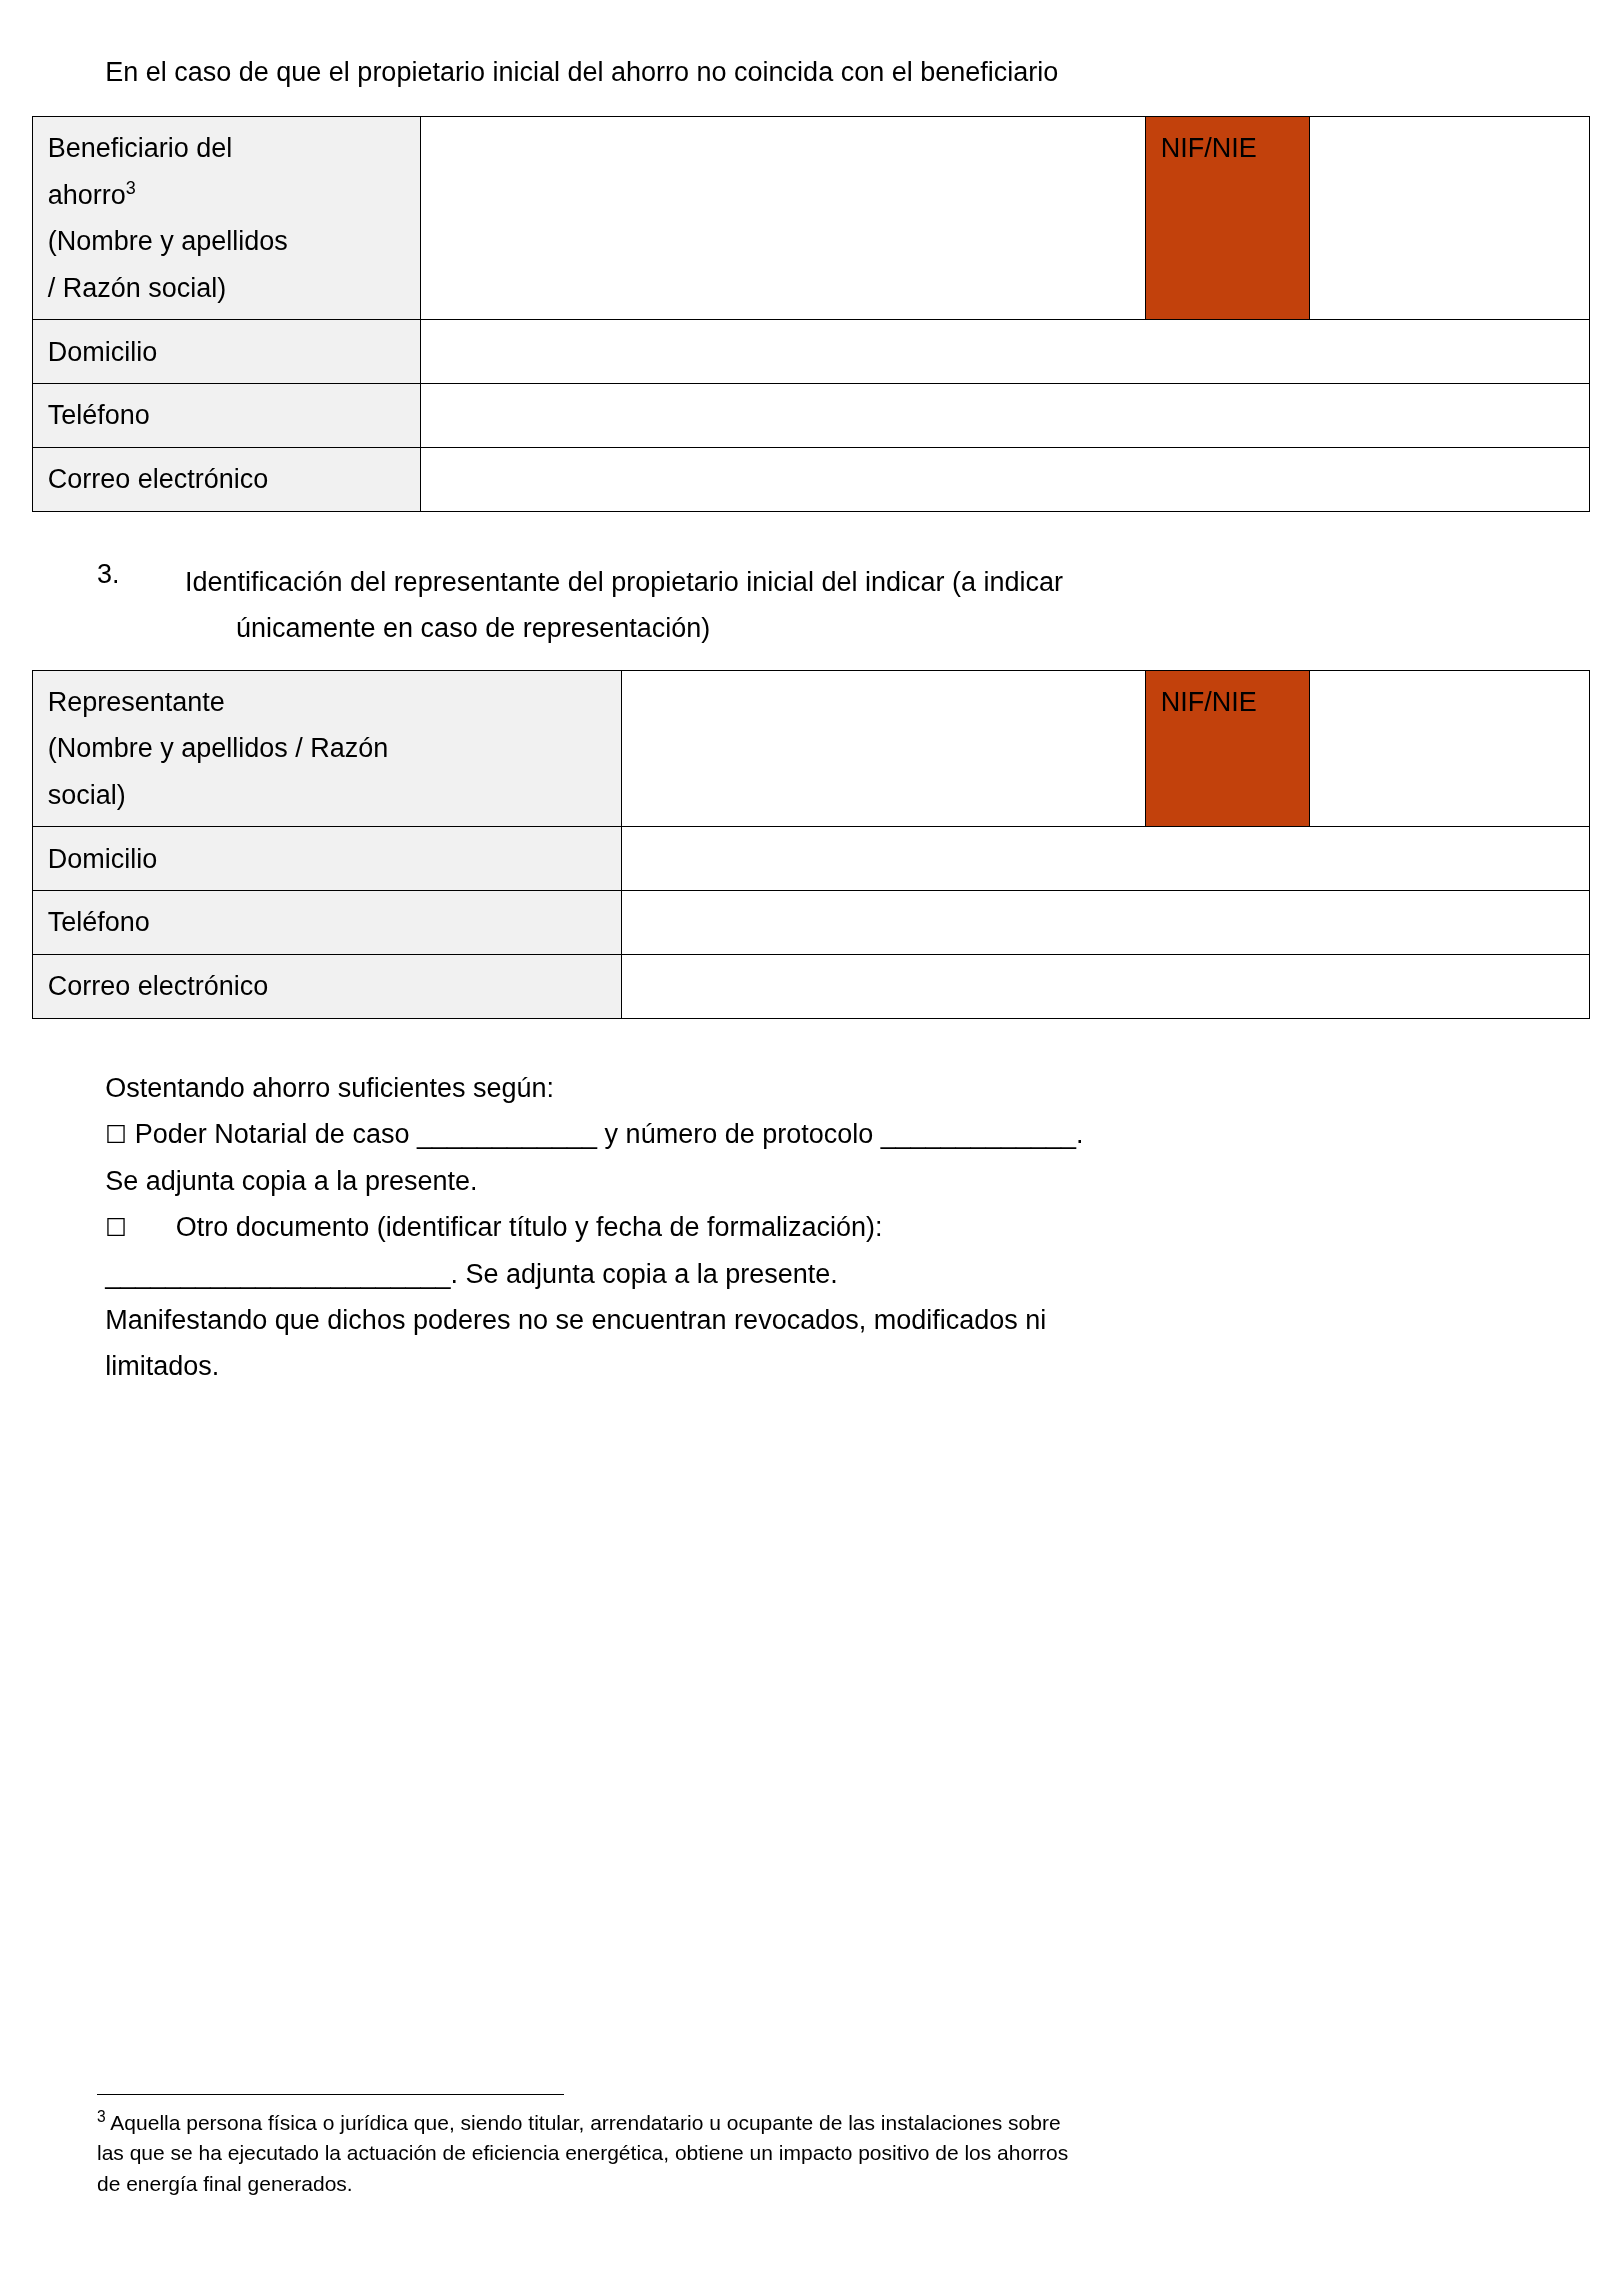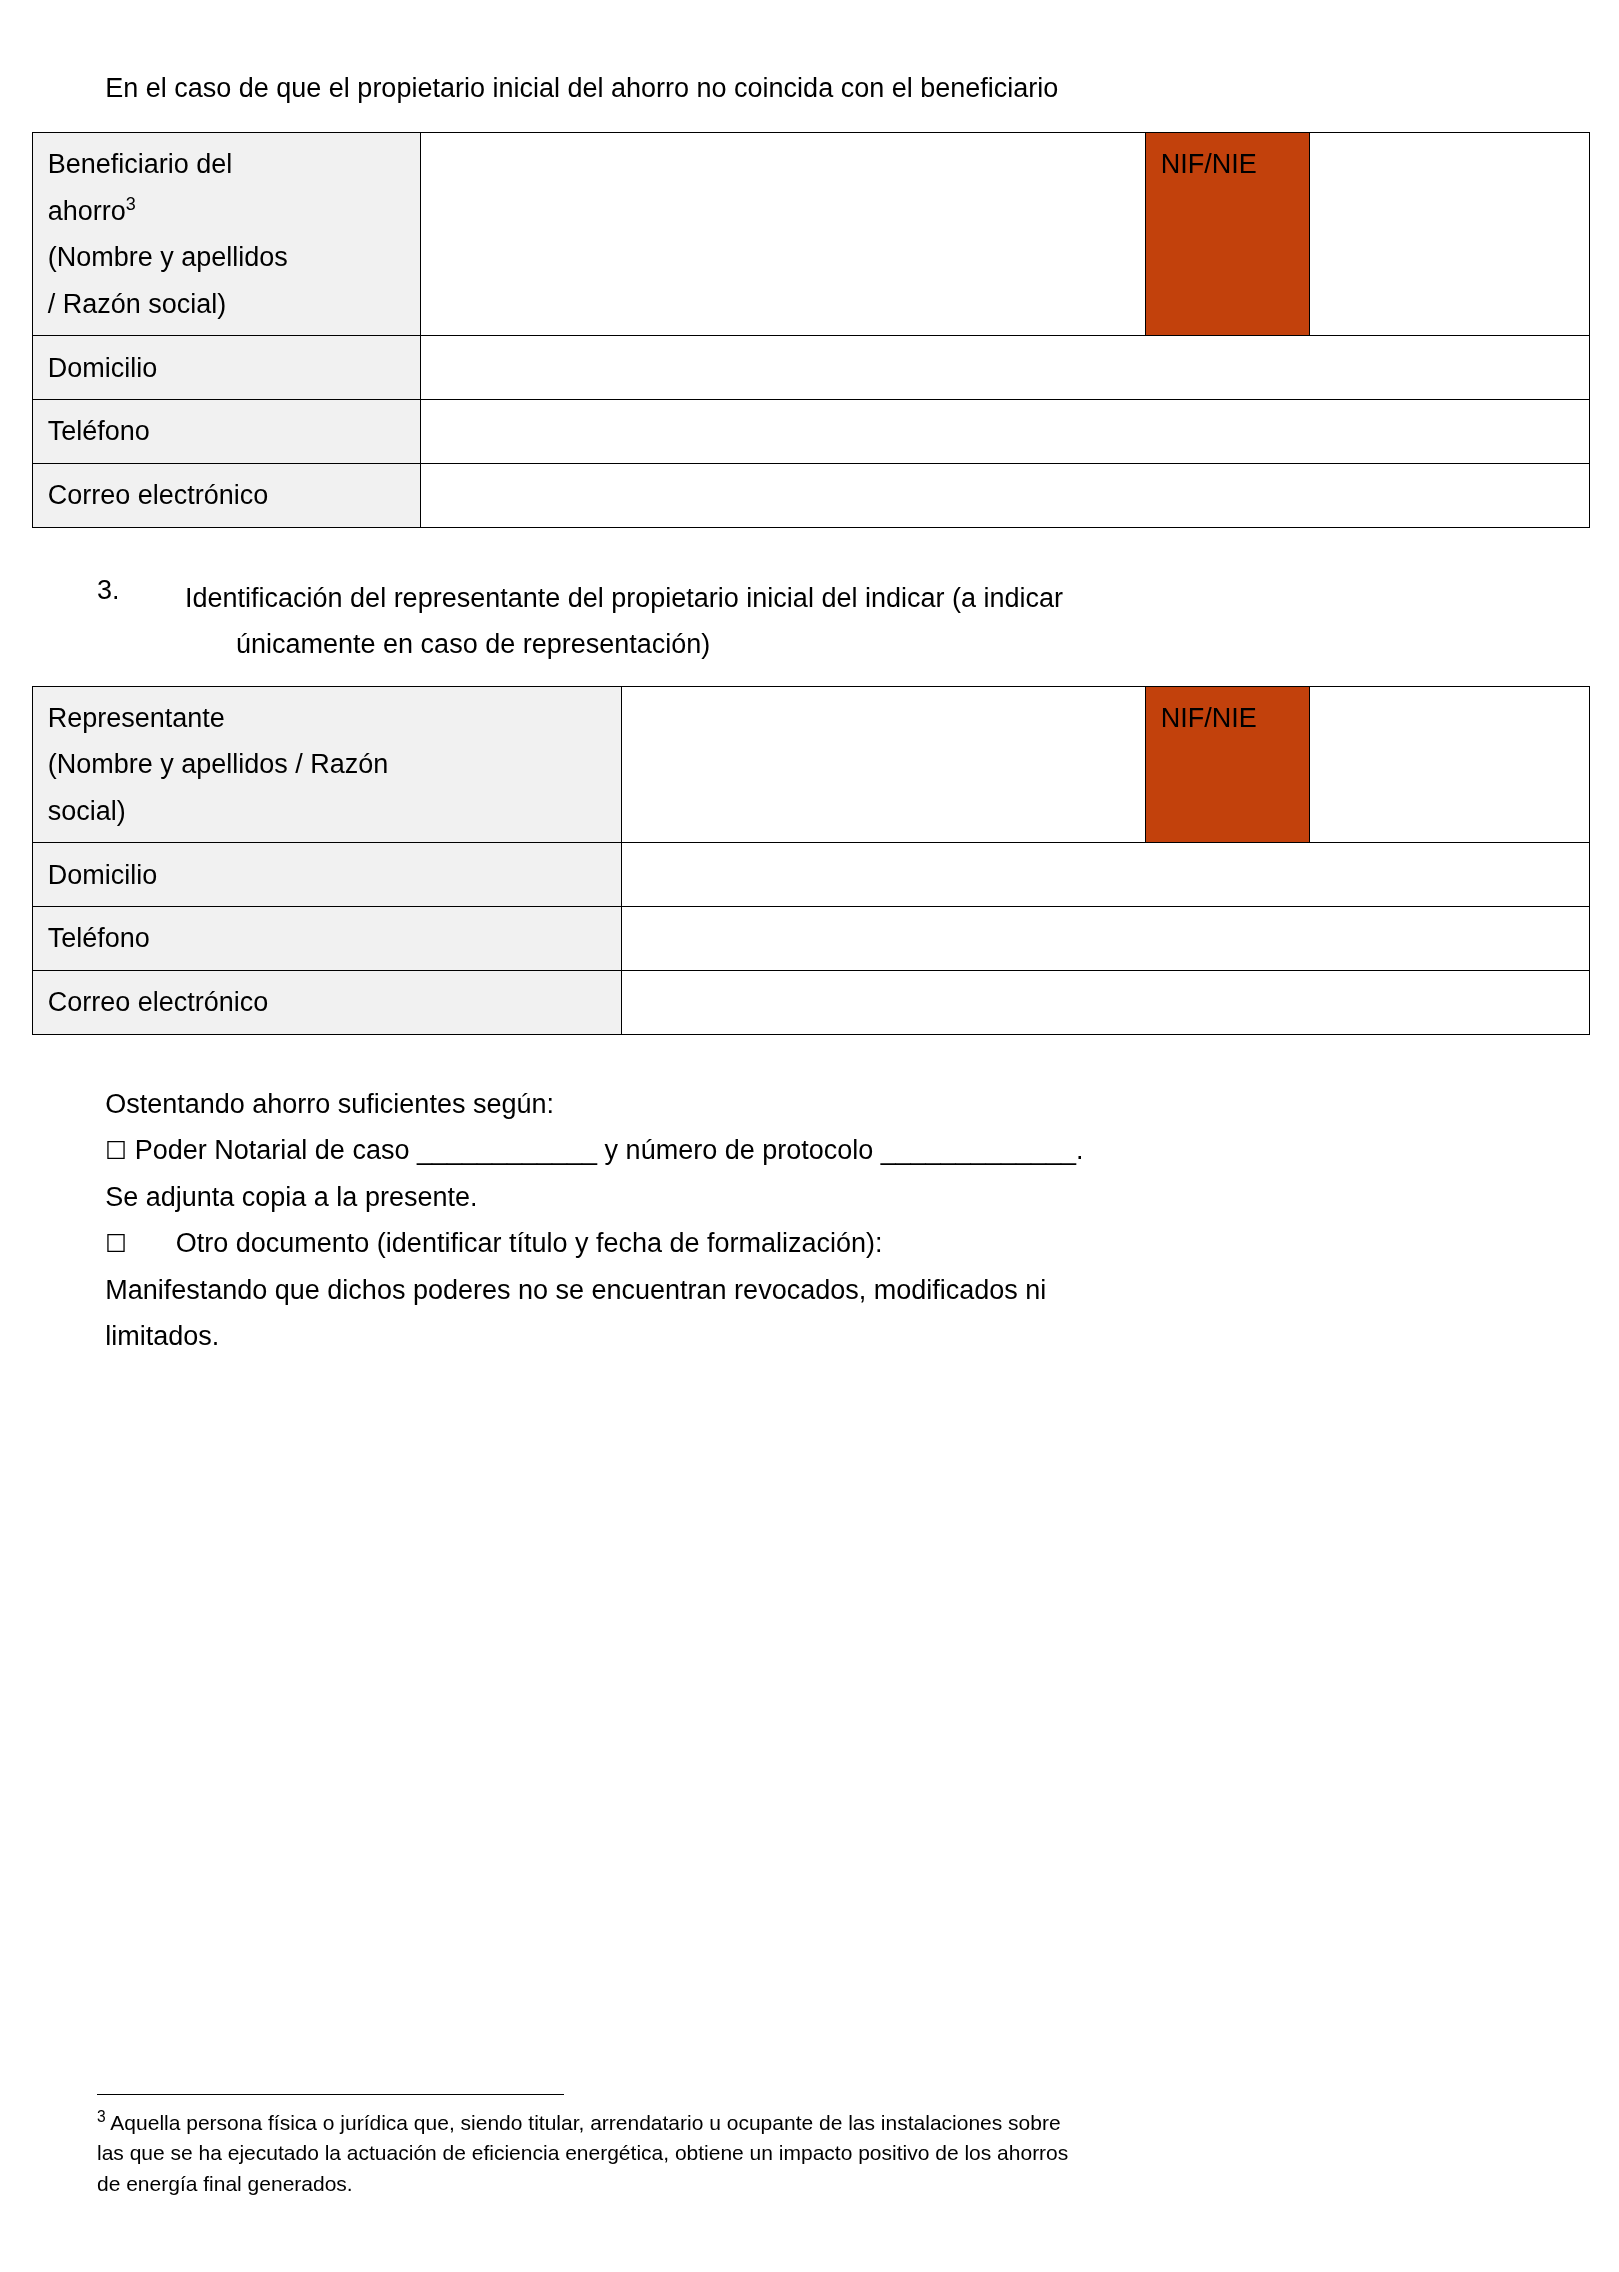--- a/index.html
+++ b/index.html
@@ -15,21 +15,21 @@
     position: relative;
     overflow: hidden;
   }
   .page {
     position: absolute;
     top: 0;
     left: 0;
     width: 1619px;
     height: 2273px;
     box-sizing: border-box;
-    padding: 55px 97px 0 97px;
+    padding: 39px 97px 0 97px;
   }
   .para {
     font-size: 27px;
     line-height: 1.72;
     margin: 0;
   }
   .intro {
     margin-top: 9.8px;
     margin-left: 8.2px;
     width: 1359px;
@@ -203,20 +203,21 @@
     <p class="para">Ostentando ahorro suficientes según:</p>
     <p class="para">
       <span class="cb">☐</span>
       <span>Poder Notarial de caso ____________ y número de protocolo _____________.</span>
     </p>
     <p class="para">Se adjunta copia a la presente.</p>
     <p class="para">
       <span class="cb">☐</span>
       <span style="display:inline-block;width:41px"></span><span>Otro   documento   (identificar   título   y   fecha   de   formalización):</span>
     </p>
+    <p class="para">_______________________. Se adjunta copia a la presente.</p>
     <p class="para">
       <span>Manifestando que dichos poderes no se encuentran revocados, modificados ni</span><br>
       <span>limitados.</span>
     </p>
   </div>
 
   <div class="footnote-area">
     <div class="fn-rule"></div>
     <p class="fn-text">
       <span class="sup">3</span><span> Aquella persona física o jurídica que, siendo titular, arrendatario u ocupante de las instalaciones sobre</span><br>

